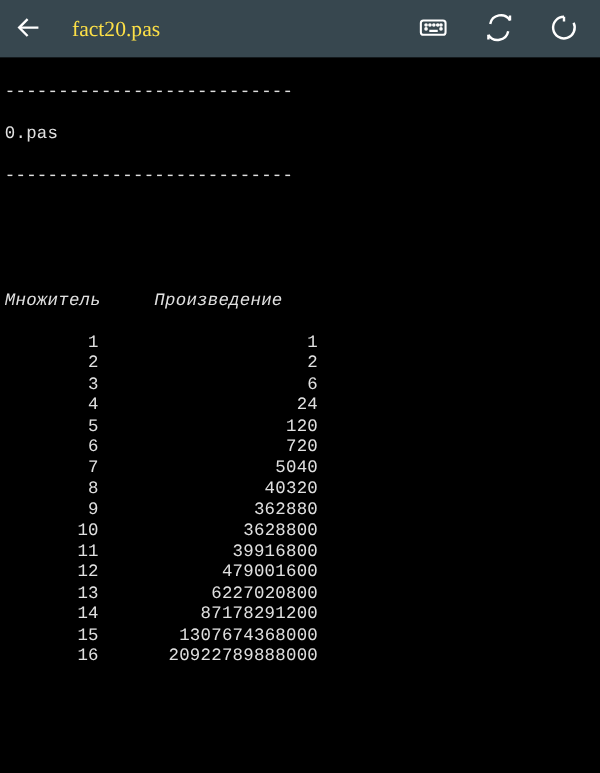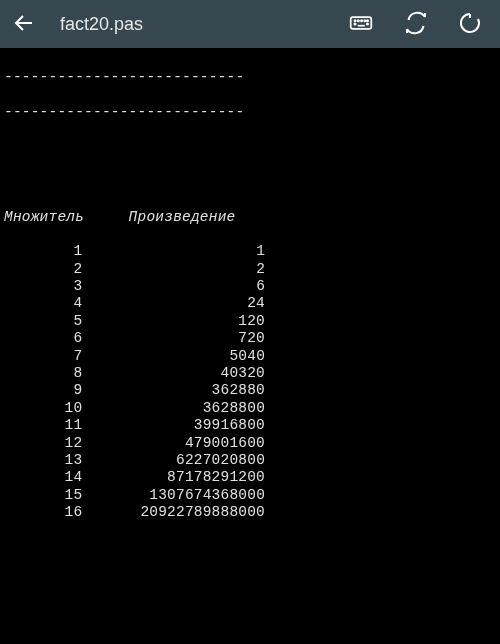--- a/index.html
+++ b/index.html
@@ -27,25 +27,25 @@
       border: none;
       color: #fff;
       cursor: pointer;
       padding: 10px 8px 10px 0;
       display: flex;
       align-items: center;
       justify-content: center;
     }
     .title {
       flex: 1;
-      font-family: Liberation Sans, sans-serif;
+      font-family: Liberation Serif, serif;
       font-size: 18px;
       font-weight: 400;
       padding-left: 16px;
-      color: #e5e5e5;
+      color: #fde047;
     }
     .toolbar-actions {
       display: flex;
       gap: 18px;
     }
     .icon-btn {
       background: none;
       border: none;
       color: #fff;
       cursor: pointer;
@@ -127,19 +127,20 @@
           <path d="M12 3 L12 7"></path>
           <path d="M12 3 A9 9 0 1 0 20 8"></path>
         </svg>
       </span>
     </button>
   </div>
 </div>
 
 <div class="console">
 <span class="row">---------------------------</span>
+<span class="row">0.pas</span>
 <span class="row">---------------------------</span>
 <span class="row"> </span>
 <span class="row"> </span>
 <span class="hdr">Множитель     Произведение</span>
 <div id="table-rows"><span class="row"><span class="col-n">1</span><span class="col-v">1</span></span><span class="row"><span class="col-n">2</span><span class="col-v">2</span></span><span class="row"><span class="col-n">3</span><span class="col-v">6</span></span><span class="row"><span class="col-n">4</span><span class="col-v">24</span></span><span class="row"><span class="col-n">5</span><span class="col-v">120</span></span><span class="row"><span class="col-n">6</span><span class="col-v">720</span></span><span class="row"><span class="col-n">7</span><span class="col-v">5040</span></span><span class="row"><span class="col-n">8</span><span class="col-v">40320</span></span><span class="row"><span class="col-n">9</span><span class="col-v">362880</span></span><span class="row"><span class="col-n">10</span><span class="col-v">3628800</span></span><span class="row"><span class="col-n">11</span><span class="col-v">39916800</span></span><span class="row"><span class="col-n">12</span><span class="col-v">479001600</span></span><span class="row"><span class="col-n">13</span><span class="col-v">6227020800</span></span><span class="row"><span class="col-n">14</span><span class="col-v">87178291200</span></span><span class="row"><span class="col-n">15</span><span class="col-v">1307674368000</span></span><span class="row"><span class="col-n">16</span><span class="col-v">20922789888000</span></span></div>
 
 </div>
 
 </body></html>

